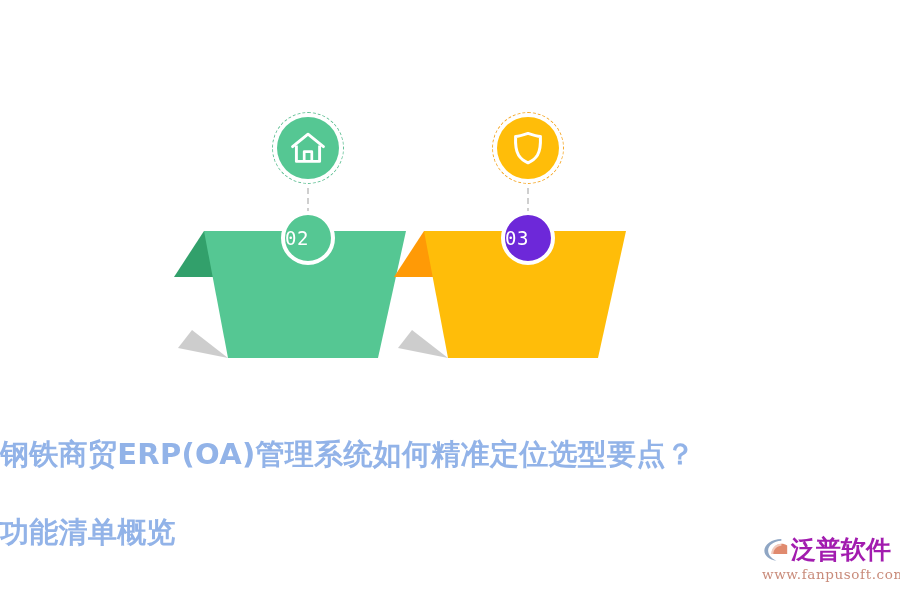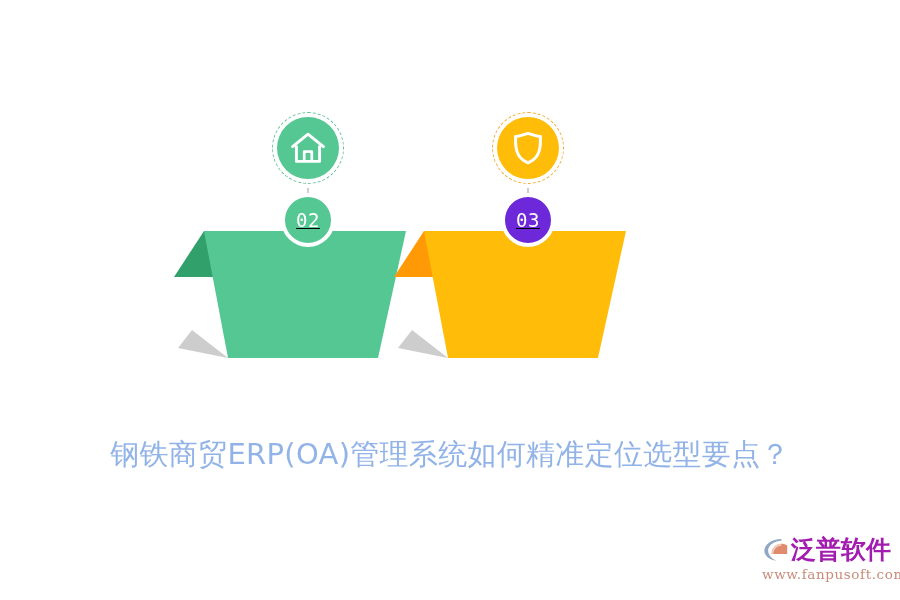--- a/index.html
+++ b/index.html
@@ -78,32 +78,30 @@
     top: 188px;
     width: 0;
     height: 36px;
     border-left: 2px dashed #cfcfcf;
   }
 
   
   .num-badge {
     position: absolute;
     left: 101px;
-    top: 193px;
+    top: 211px;
     width: 54px;
     height: 54px;
     border-radius: 50%;
     background: #55c793;
     border: 4px solid #ffffff;
     box-sizing: border-box;
     display: flex;
     align-items: center;
-    justify-content: center;
     z-index: 5;
-    text-decoration: underline;
   }
   .step-orange .num-badge { background: #6d28d9; }
   .num-badge span {
     color: #ffffff;
     font-size: 19px;
     letter-spacing: 0.5px;
     font-family: "DejaVu Sans Mono", monospace;
     line-height: 1;
   }
 
@@ -116,24 +114,24 @@
     height: 150px;
     overflow: visible;
   }
 
   
   .heading {
     position: absolute;
     left: 0;
     top: 396px;
     width: 900px;
-    text-align: center;
+    text-align: left;
     color: #92b3e8;
     font-size: 29px;
-    font-weight: normal;
+    font-weight: bold;
     line-height: 39px;
     letter-spacing: 0.3px;
     font-family: "DejaVu Sans", sans-serif;
     white-space: pre-line;
   }
   .heading-line {
     display: block;
   }
 
   
@@ -234,20 +232,21 @@
                      C29.0 18.6 28.4 5.4 28.4 5.4 C24.7 5.4 16 2.4 16 2.4 Z" fill="none" stroke="#ffffff" stroke-width="3" stroke-linecap="round" stroke-linejoin="round"></path>
           </svg>
         </div>
       </div>
     </div>
 
   </div>
 
   <div class="heading">
     <span class="heading-line">钢铁商贸ERP(OA)管理系统如何精准定位选型要点？</span>
+    <span class="heading-line">功能清单概览</span>
   </div>
 
   <div class="watermark">
     <div class="logo-row">
       <svg class="logo-mark" viewBox="0 0 30 30">
 
         <path d="M21.5 3.2 C11.0 3.2 2.6 9.4 2.6 16.2 C2.6 22.0 8.2 26.6 16.0 27.4
                  C10.2 24.9 6.8 20.8 6.8 16.2 C6.8 10.6 12.8 6.0 21.5 5.4 Z" fill="#8fa6c4"></path>
 
         <path d="M10.4 20.0 C10.4 13.6 15.2 8.6 21.6 8.6 C24.0 8.6 26.2 9.3 28.0 10.5

